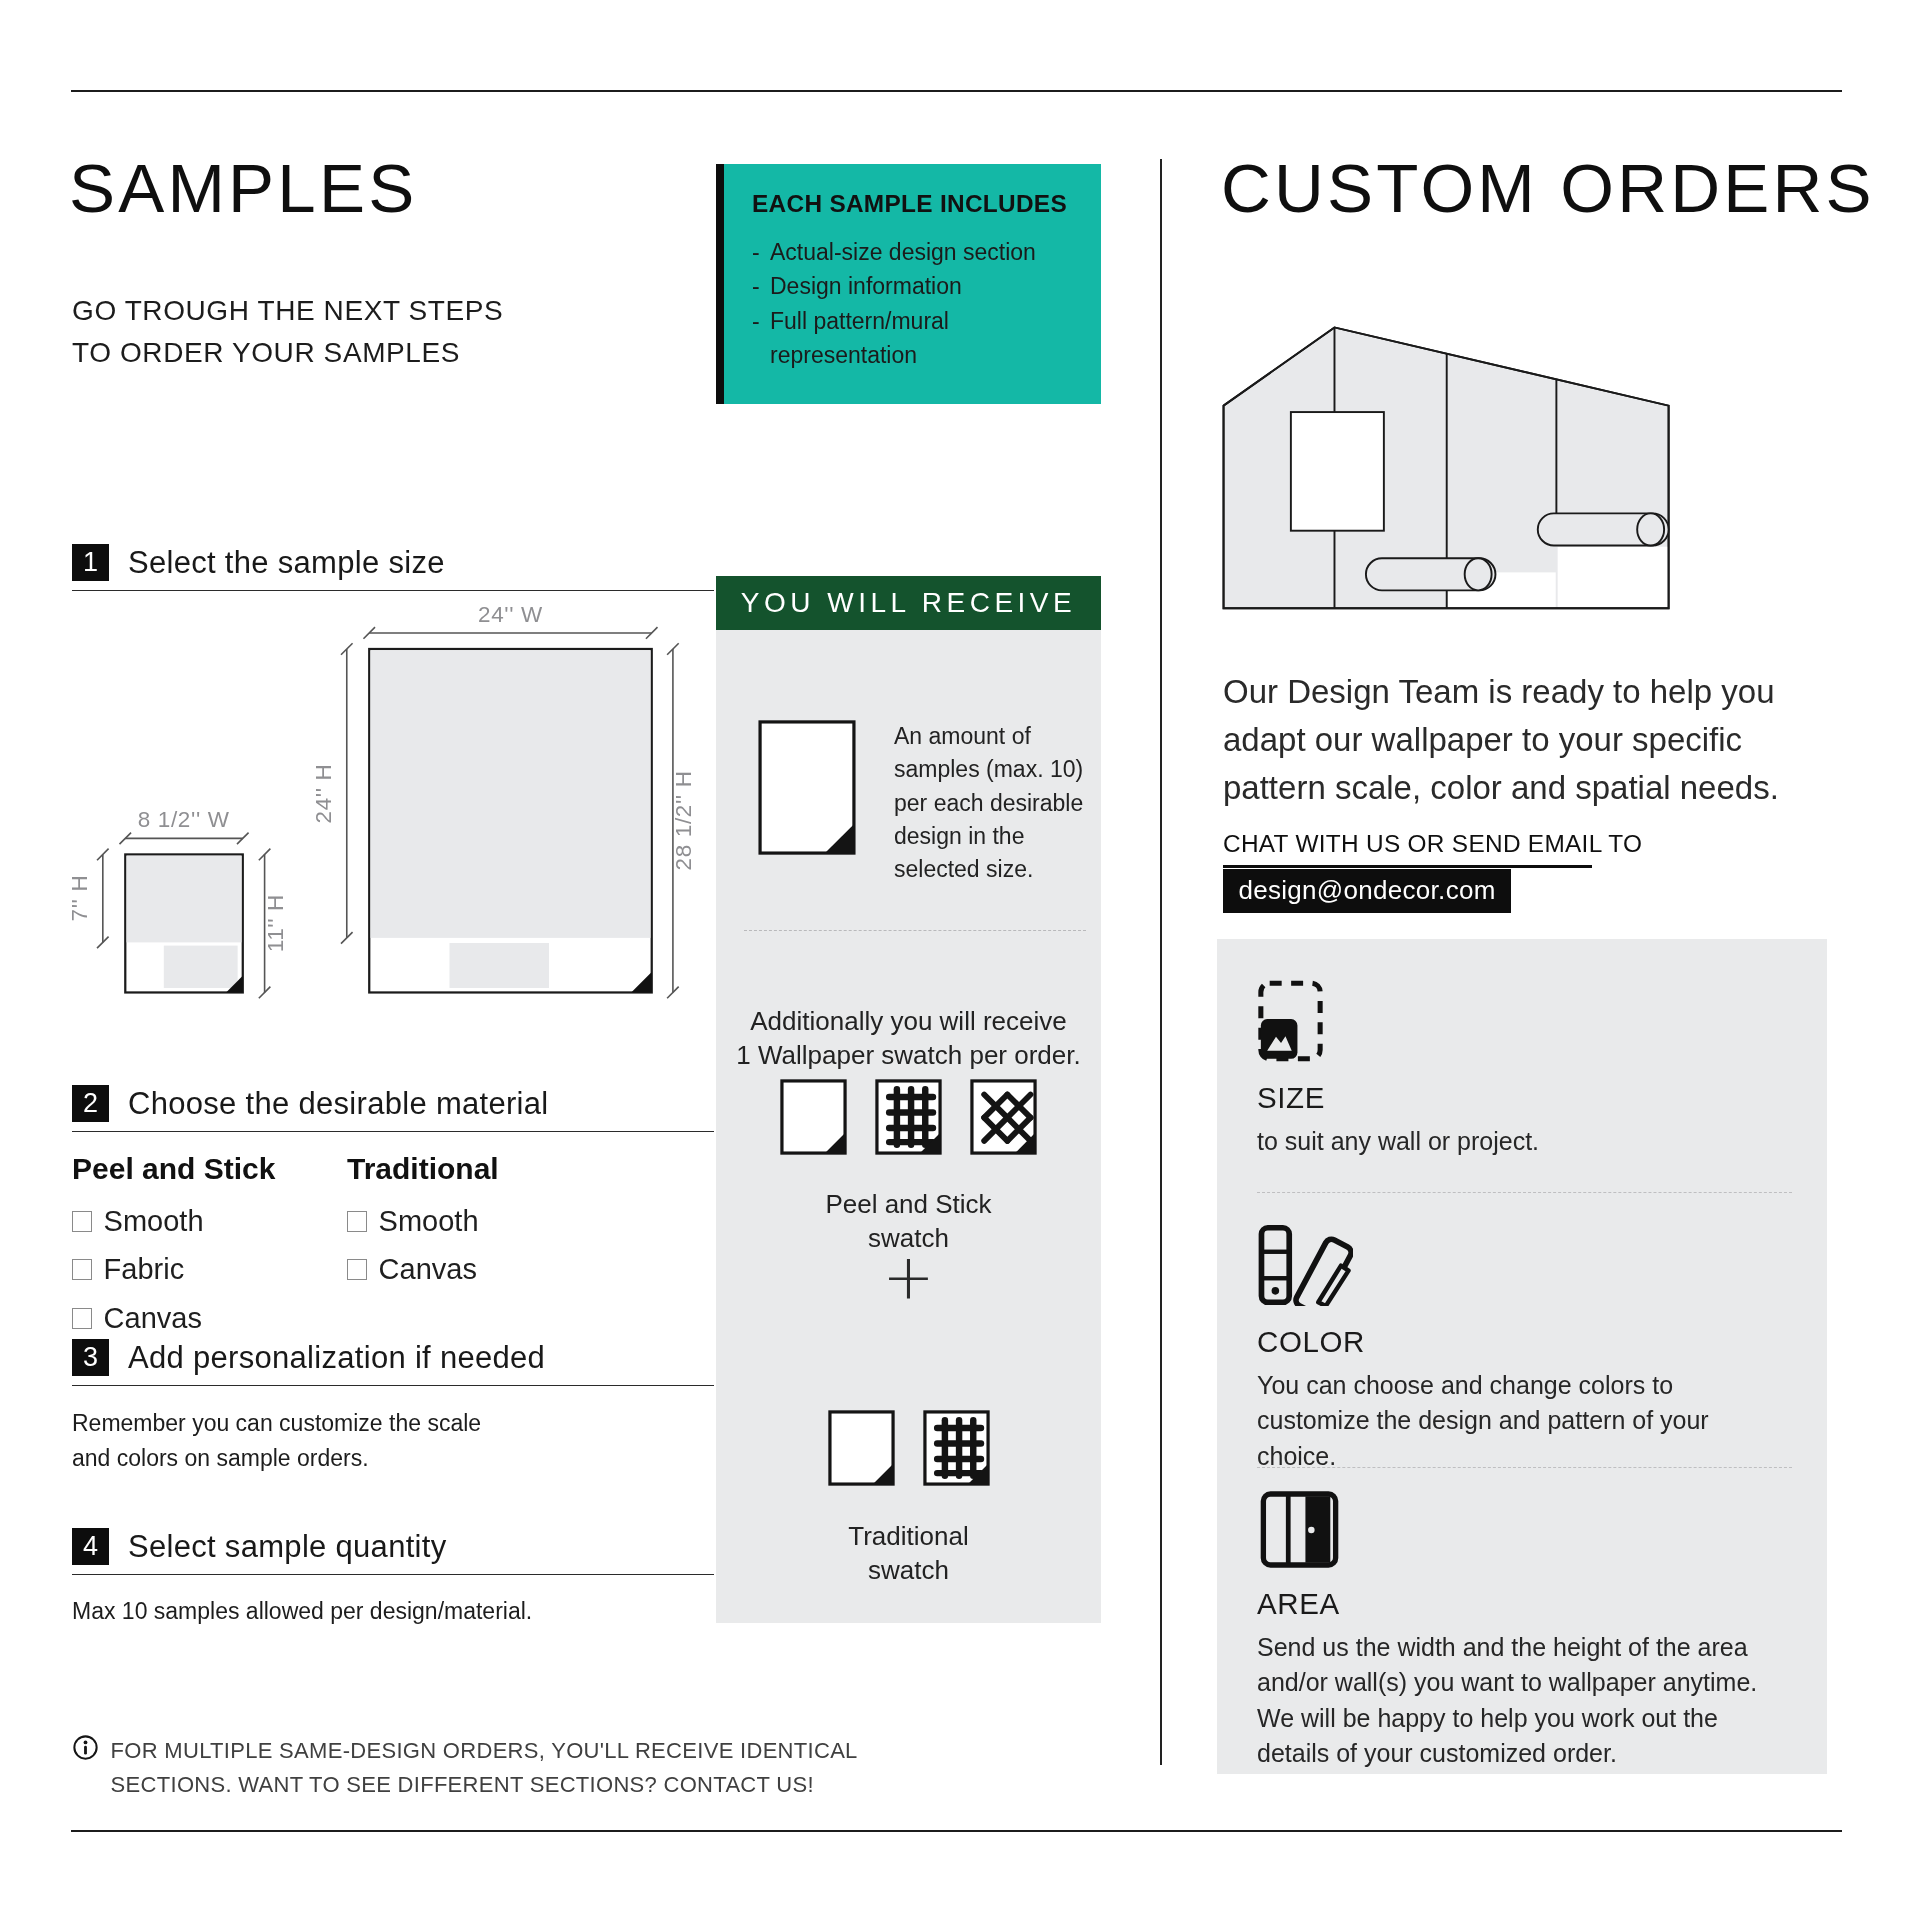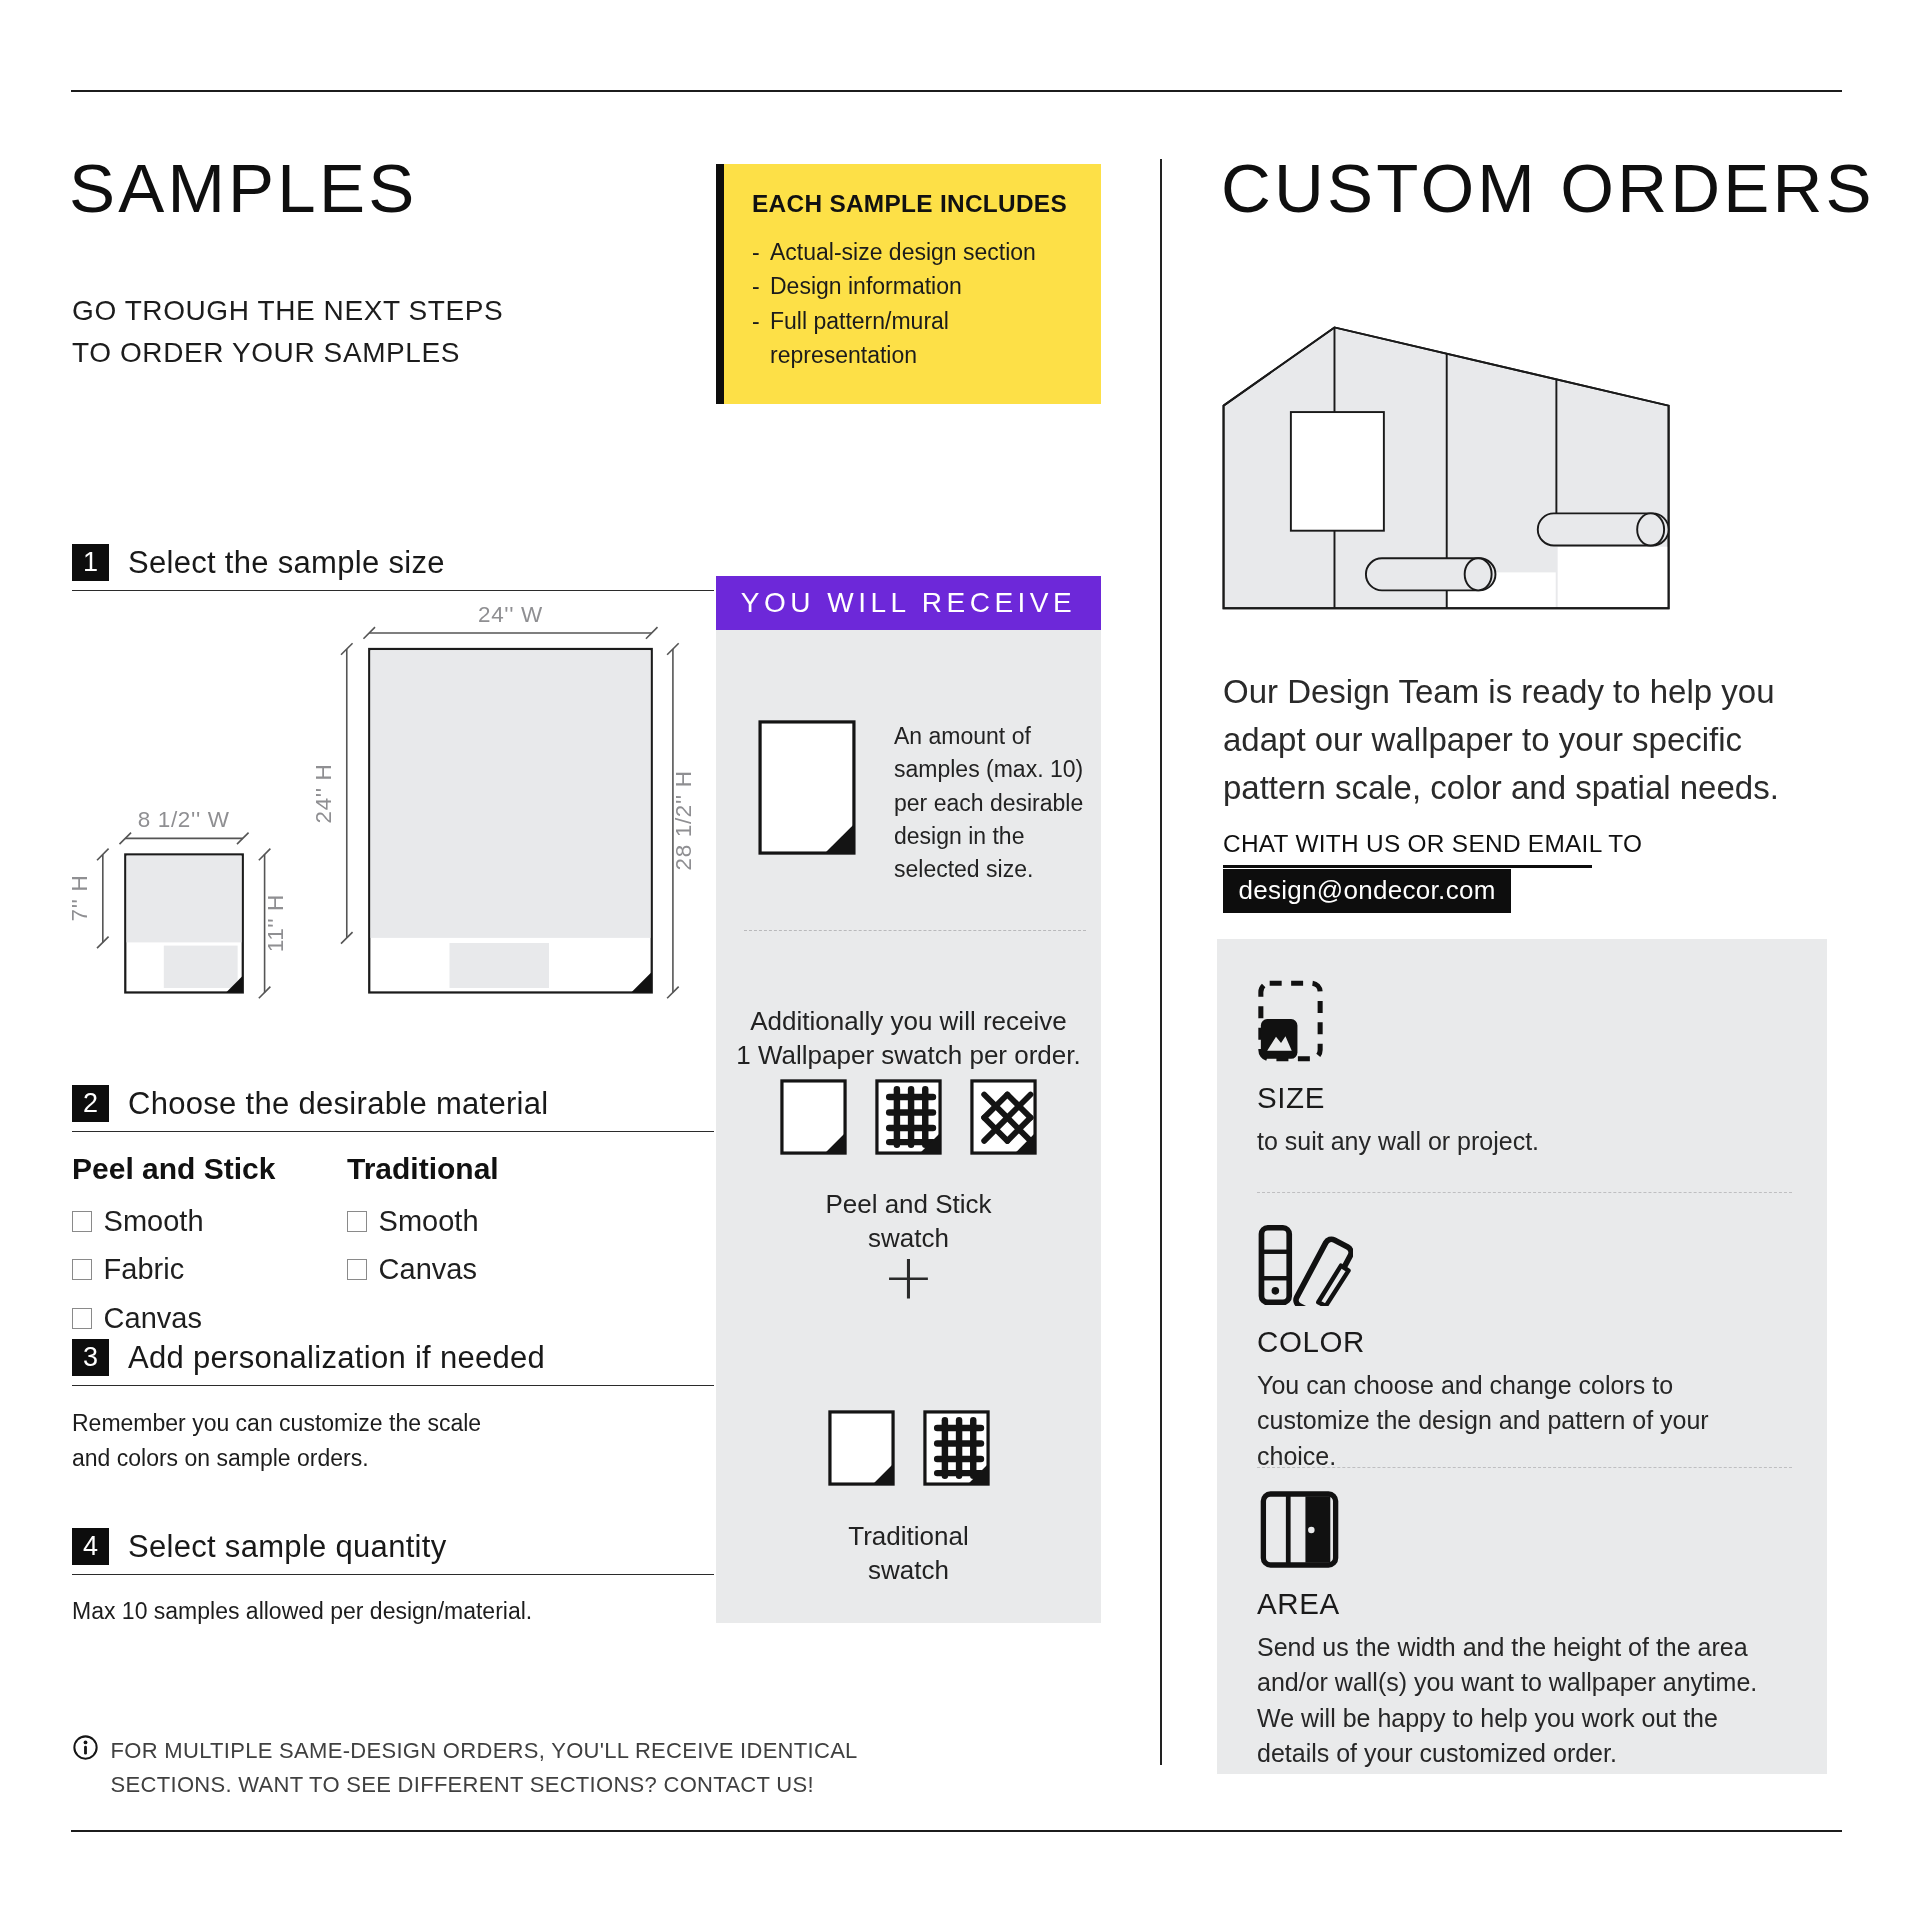--- a/index.html
+++ b/index.html
@@ -8,21 +8,21 @@
   .abs{position:absolute;}
 
   .rule{position:absolute;background:#1c1c1c;height:1.9px;}
 
   .big-title{position:absolute;font-size:69px;font-weight:400;letter-spacing:3.2px;color:#0f0f0f;white-space:nowrap;}
 
   .intro-line{font-size:28px;font-weight:300;letter-spacing:0.6px;line-height:1.5;color:#1c1c1c;}
 
   
   .inc-box{position:absolute;left:716px;top:164px;width:385px;box-sizing:border-box;
-           background:#fde047;border-left:8.3px solid #0d0d0d;padding:26px 12px 31px 28px;}
+           background:#14b8a6;border-left:8.3px solid #0d0d0d;padding:26px 12px 31px 28px;}
   .inc-title{font-size:24.4px;font-weight:700;letter-spacing:0.3px;margin-bottom:16.7px;color:#111;}
   .inc-item{display:flex;font-size:23px;line-height:1.5;color:#1b1b1b;}
   .inc-dash{width:18px;flex:none;}
   .inc-lines{display:block;}
 
   
   .step{position:absolute;left:72px;width:642px;display:flex;align-items:center;gap:19px;
         padding-bottom:9px;border-bottom:1.9px solid #2b2b2b;}
   .step-badge{width:37px;height:37px;background:#0d0d0d;color:#fff;display:flex;align-items:center;
               justify-content:center;font-size:27px;flex:none;}
@@ -35,21 +35,21 @@
   .mat-title{font-size:30px;font-weight:700;color:#111;margin-bottom:19px;}
   .mat-row{display:flex;align-items:center;margin-top:15.4px;font-size:29px;font-weight:300;color:#1f1f1f;}
   .checkbox{width:18px;height:19px;border:1.9px solid #8a8a8a;margin-right:11.6px;flex:none;background:#fff;}
 
   .body-line{font-size:23px;font-weight:300;line-height:1.5;color:#1d1d1d;}
 
   .footnote{position:absolute;left:72px;top:1734px;display:flex;gap:11.6px;}
   .fn-lines{font-size:22px;letter-spacing:0.3px;line-height:1.55;color:#404040;}
 
   
-  .banner{position:absolute;left:716px;top:576px;width:385px;height:54px;background:#6d28d9;
+  .banner{position:absolute;left:716px;top:576px;width:385px;height:54px;background:#14532d;
           display:flex;align-items:center;justify-content:center;color:#fff;font-size:28px;letter-spacing:4.5px;white-space:nowrap;}
   .mid-panel{position:absolute;left:716px;top:630px;width:385px;height:993px;background:#e9eaeb;}
   .recv-text{position:absolute;left:178px;top:82px;width:204px;font-size:23px;line-height:1.45;color:#222;margin-top:8px;}
   .dash-div{position:absolute;border-top:1.3px dashed #b9b9bb;}
   .center-lines{position:absolute;left:0;width:100%;text-align:center;font-size:26px;line-height:1.32;color:#222;}
   .swatch-row{position:absolute;left:0;width:100%;display:flex;justify-content:center;gap:28px;}
   .plus{position:absolute;left:0;width:100%;text-align:center;font-size:62px;font-weight:200;color:#2a2a2a;
         font-family:"DejaVu Sans","Liberation Sans",sans-serif;line-height:1;}
 
   .vdiv{position:absolute;left:1160px;top:159px;width:1.9px;height:1606px;background:#222;}

